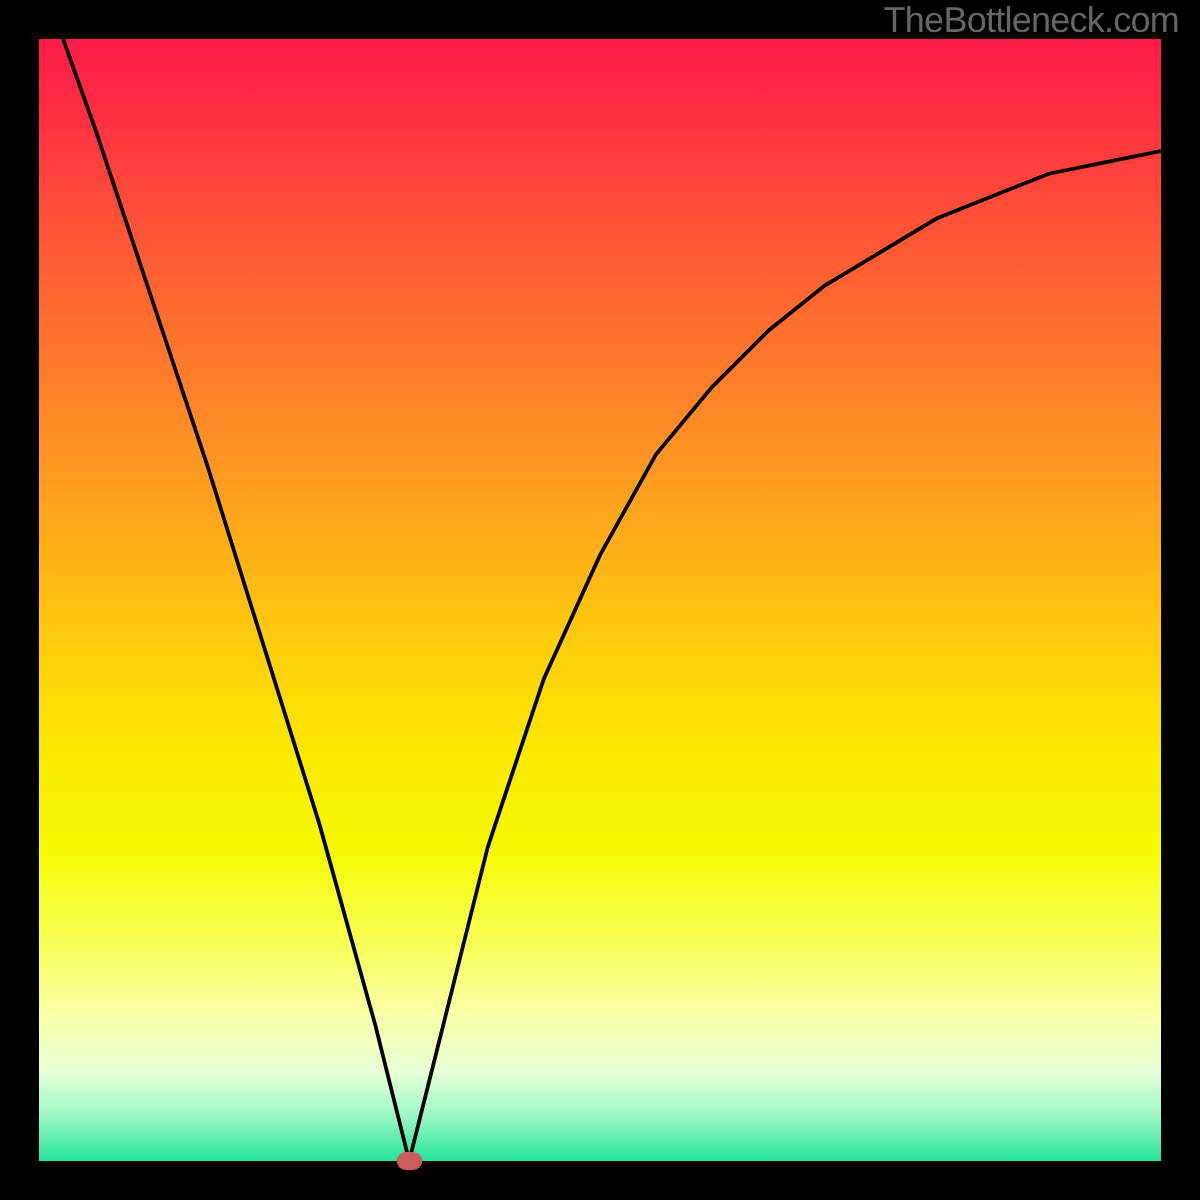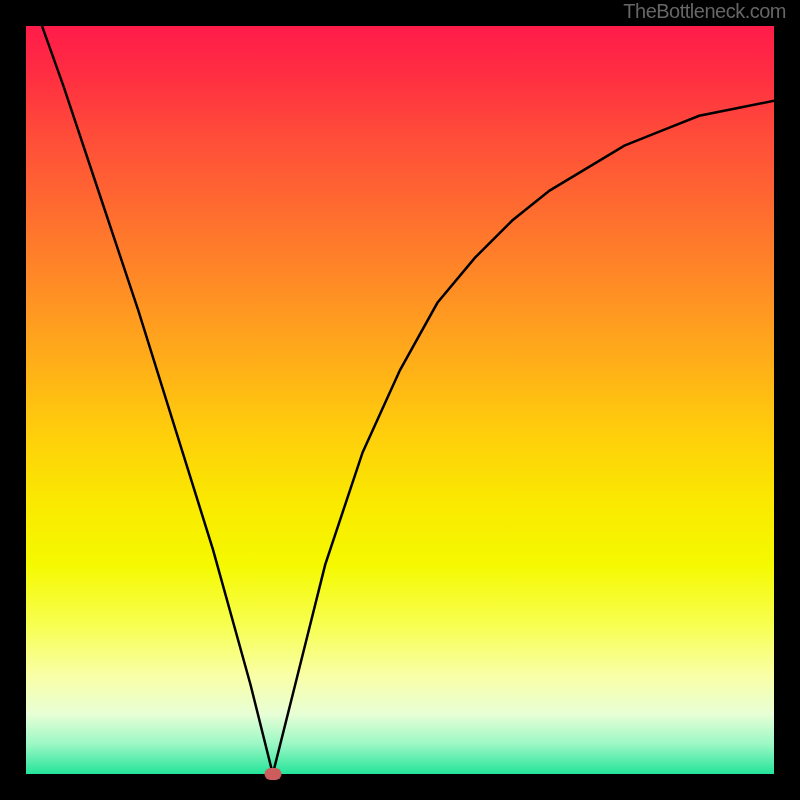--- a/index.html
+++ b/index.html
@@ -14,21 +14,21 @@
   .outer {
     position: absolute;
     inset: 0;
     background: #000;
   }
   .watermark {
     position: absolute;
     top: 0;
     right: 14px;
     color: #666;
-    font-size: 20px;
+    font-size: 24px;
     letter-spacing: -0.5px;
     z-index: 4;
   }
   .plot-area {
     position: absolute;
     left: 26px;
     top: 26px;
     width: 748px;
     height: 748px;
     background: linear-gradient(

